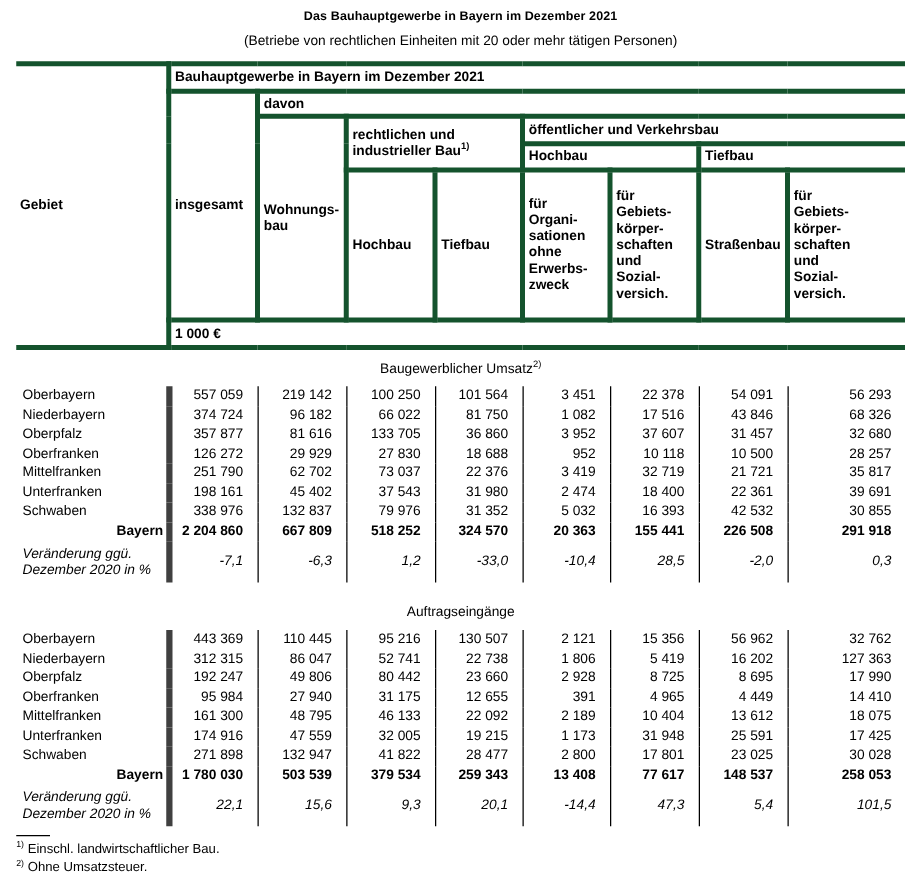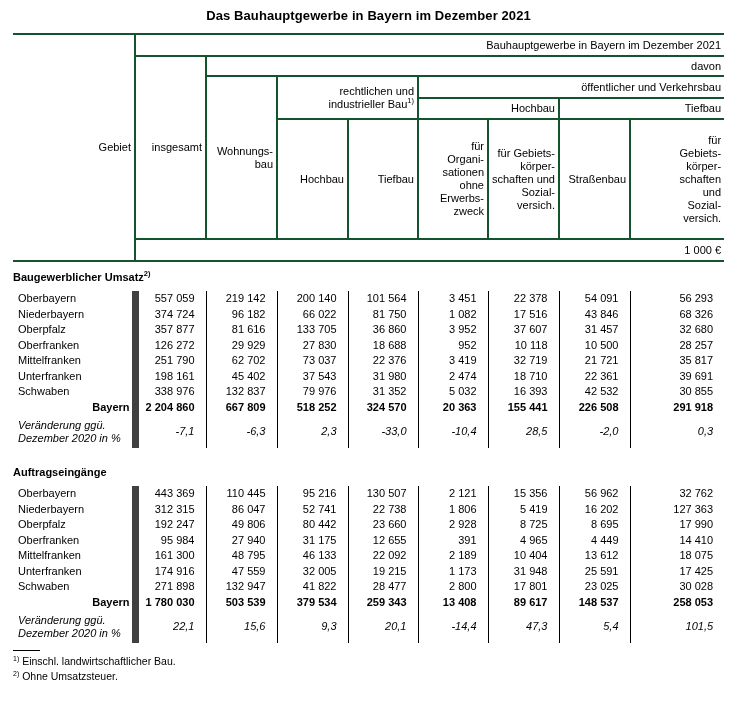--- a/index.html
+++ b/index.html
@@ -6,68 +6,69 @@
   html, body { background: #ffffff; }
   body {
     width: 734px; height: 713px;
     color: #000000;
     font-family: "Liberation Sans", "DejaVu Sans", sans-serif;
     font-size: 11px;
     overflow: hidden;
   }
   .page { padding: 8px 10px 0 13px; }
 
-  .title { text-align: center; font-weight: bold; font-size: 13px; letter-spacing: 0.1px; }
+  .title { text-align: center; font-weight: bold; font-size: 10px; letter-spacing: 0.1px; }
   .subtitle { text-align: center; font-size: 11px; margin-top: 8px; }
 
   table.stat { border-collapse: collapse; table-layout: fixed; width: 711px; margin-top: 10px; }
 
   
   thead th, thead td.unit {
-    border: 2px solid #14532d;
-    font-weight: normal;
-    text-align: right;
+    border: 4px solid #14532d;
+    font-weight: bold;
+    text-align: left;
     vertical-align: middle;
     padding: 1px 3px;
     line-height: 13px;
   }
   .no-l { border-left: none !important; }
   .no-r { border-right: none !important; }
   .pre { white-space: pre-line; }
   sup { font-size: 7.5px; vertical-align: super; line-height: 0; }
 
   tr.hr1 { height: 22px; }
   tr.hr2 { height: 20px; }
   tr.hr3 { height: 22px; }
   tr.hr4 { height: 21px; }
   tr.hr5 { height: 120px; }
   tr.hr6 { height: 22px; }
 
   
   tbody td { padding: 0 2px; height: 15.5px; vertical-align: middle; line-height: 13px; }
   td.num { text-align: right; padding-right: 11px; border-right: 1px solid #000; }
   td.num:last-child { border-right: none; }
-  td.rowlabel { text-align: left; padding-left: 5px; border-right: 7px solid #404040; white-space: pre-line; }
+  td.rowlabel { text-align: left; padding-left: 5px; border-right: 5px solid #404040; white-space: pre-line; }
   tr.bold td { font-weight: bold; text-align: right; }
   tr.change td { font-style: italic; }
   tr.change { height: 33px; }
-  tr.section-title-row td { border: none; font-weight: bold; padding: 9px 0 7px 0; height: auto; }
+  tr.section-title-row td { border: none; text-align: center; font-weight: normal; padding: 9px 0 7px 0; height: auto; }
   tr.spacer-row td { border: none; height: 9px; padding: 0; }
 
   
   .footnote-rule { width: 27px; border-top: 1px solid #000; margin: 7px 0 4px 0; }
   .footnote { font-size: 10.5px; margin-top: 3px; }
   .footnote sup { font-size: 7px; }
 </style>
 </head>
 <body>
 
 <div class="page">
 
   <div class="title">Das Bauhauptgewerbe in Bayern im Dezember 2021</div>
+  <div class="subtitle">(Betriebe von rechtlichen Einheiten mit 20 oder mehr tätigen Personen)</div>
 
   <table class="stat">
     <colgroup>
       <col style="width:122px">
         <col style="width:71px">
         <col style="width:71px">
       <col style="width:71px">
         <col style="width:70px">
         <col style="width:70px">
       <col style="width:71px">
@@ -125,21 +126,21 @@
     </thead>
 
     <tbody>
       <tr class="section-title-row">
         <td colspan="9"><span>Baugewerblicher Umsatz</span><sup>2)</sup></td>
       </tr>
     <tr>
           <td class="rowlabel">Oberbayern</td>
           <td class="num">557 059</td>
           <td class="num">219 142</td>
-          <td class="num">200 140</td>
+          <td class="num">100 250</td>
           <td class="num">101 564</td>
           <td class="num">3 451</td>
           <td class="num">22 378</td>
           <td class="num">54 091</td>
           <td class="num">56 293</td>
         </tr>
         <tr>
           <td class="rowlabel">Niederbayern</td>
           <td class="num">374 724</td>
           <td class="num">96 182</td>
@@ -183,21 +184,21 @@
           <td class="num">21 721</td>
           <td class="num">35 817</td>
         </tr>
         <tr>
           <td class="rowlabel">Unterfranken</td>
           <td class="num">198 161</td>
           <td class="num">45 402</td>
           <td class="num">37 543</td>
           <td class="num">31 980</td>
           <td class="num">2 474</td>
-          <td class="num">18 710</td>
+          <td class="num">18 400</td>
           <td class="num">22 361</td>
           <td class="num">39 691</td>
         </tr>
         <tr>
           <td class="rowlabel">Schwaben</td>
           <td class="num">338 976</td>
           <td class="num">132 837</td>
           <td class="num">79 976</td>
           <td class="num">31 352</td>
           <td class="num">5 032</td>
@@ -214,21 +215,21 @@
           <td class="num">20 363</td>
           <td class="num">155 441</td>
           <td class="num">226 508</td>
           <td class="num">291 918</td>
         </tr>
         <tr class="change">
           <td class="rowlabel">Veränderung ggü.
 Dezember 2020 in %</td>
           <td class="num">-7,1</td>
           <td class="num">-6,3</td>
-          <td class="num">2,3</td>
+          <td class="num">1,2</td>
           <td class="num">-33,0</td>
           <td class="num">-10,4</td>
           <td class="num">28,5</td>
           <td class="num">-2,0</td>
           <td class="num">0,3</td>
         </tr>
       </tbody>
 
     <tbody>
       <tr class="spacer-row">
@@ -317,21 +318,21 @@
           <td class="num">23 025</td>
           <td class="num">30 028</td>
         </tr>
         <tr class="bold">
           <td class="rowlabel">Bayern</td>
           <td class="num">1 780 030</td>
           <td class="num">503 539</td>
           <td class="num">379 534</td>
           <td class="num">259 343</td>
           <td class="num">13 408</td>
-          <td class="num">89 617</td>
+          <td class="num">77 617</td>
           <td class="num">148 537</td>
           <td class="num">258 053</td>
         </tr>
         <tr class="change">
           <td class="rowlabel">Veränderung ggü.
 Dezember 2020 in %</td>
           <td class="num">22,1</td>
           <td class="num">15,6</td>
           <td class="num">9,3</td>
           <td class="num">20,1</td>

